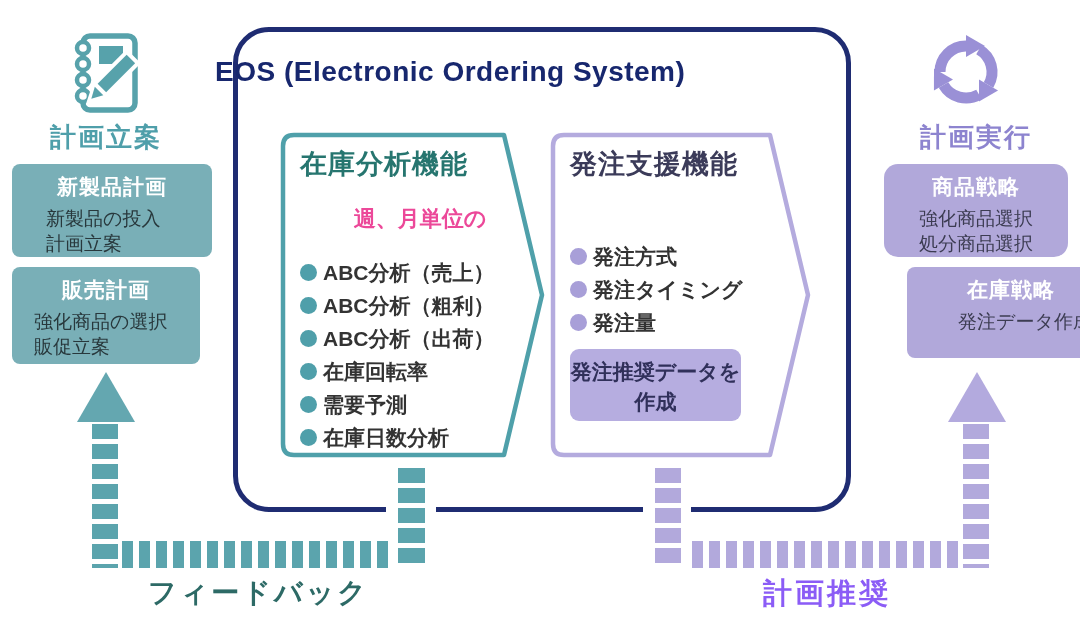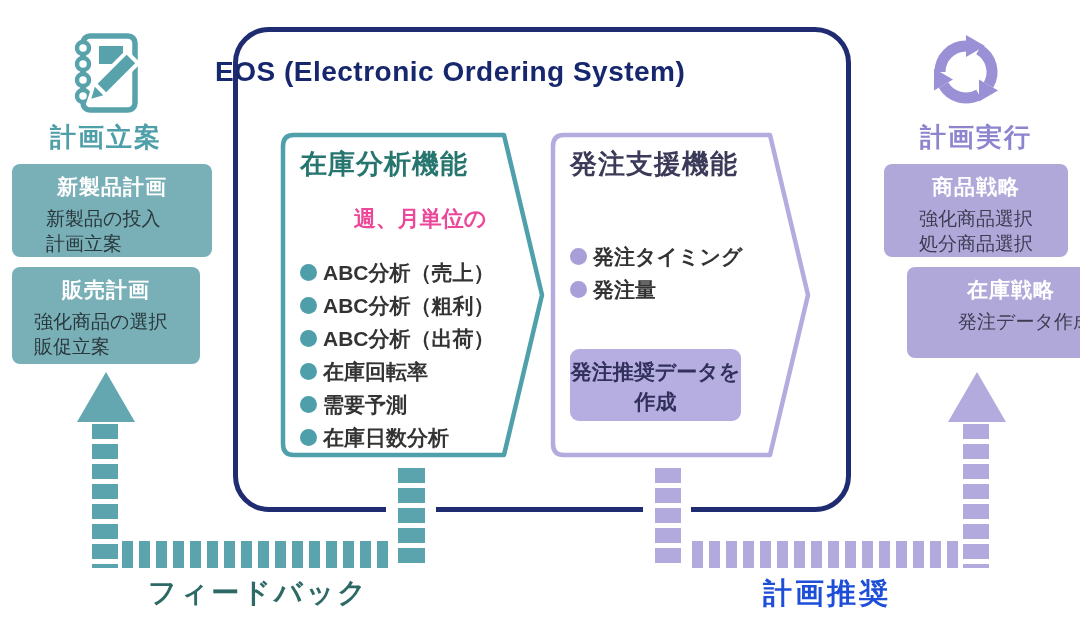--- a/index.html
+++ b/index.html
@@ -65,21 +65,21 @@
   .hdash{height:27px;z-index:6;}
   .hdash.teal{background:repeating-linear-gradient(90deg,#5ba4ad 0 11px,transparent 11px 17px);}
   .hdash.purple{background:repeating-linear-gradient(90deg,#b2a9dc 0 11px,transparent 11px 17px);}
   .tri-up{width:0;height:0;border-left:29px solid transparent;border-right:29px solid transparent;z-index:6;}
   .tri-up.teal{border-bottom:50px solid #64a7b0;}
   .tri-up.purple{border-bottom:50px solid #b3aade;}
   .border-mask{height:18px;background:#ffffff;z-index:5;}
 
   .flow-label{font-weight:bold;letter-spacing:3px;white-space:nowrap;}
   .flow-label.teal{color:#2d6a66;font-size:28px;}
-  .flow-label.purple{color:#1d4ed8;font-size:29px;}
+  .flow-label.purple{color:#8b5cf6;font-size:29px;}
 </style>
 </head>
 <body>
 
 <div class="stage">
 
   <svg class="abs" style="left:60px;top:28px;" width="92" height="92" viewBox="0 0 92 92">
     <rect x="23" y="8" width="52" height="74" rx="7" fill="#ffffff" stroke="#57a2ab" stroke-width="5.5"></rect>
     <circle cx="23" cy="20" r="6" fill="#ffffff" stroke="#57a2ab" stroke-width="4.5"></circle>
     <circle cx="23" cy="36" r="6" fill="#ffffff" stroke="#57a2ab" stroke-width="4.5"></circle>
@@ -118,21 +118,21 @@
       <path d="M18,44 A26,26 0 0 1 44,18" transform="rotate(240 44 44)"></path>
     </g>
     <g fill="#9a90d6">
       <polygon points="44,7 63,18 44,29"></polygon>
       <polygon points="44,7 63,18 44,29" transform="rotate(120 44 44)"></polygon>
       <polygon points="44,7 63,18 44,29" transform="rotate(240 44 44)"></polygon>
     </g>
   </svg>
   <div class="abs side-label label-purple" style="left:880px;top:120px;">計画実行</div>
 
-  <div class="abs sbox purple" style="left:884px;top:164px;width:184px;height:93px;">
+  <div class="abs sbox purple" style="left:884px;top:164px;width:184px;height:93px;border-radius:14px;">
     <div class="sbox-title">商品戦略</div>
     <div class="lines-center">
       <div class="sbox-line">強化商品選択</div>
       <div class="sbox-line">処分商品選択</div>
     </div>
   </div>
 
   <div class="abs sbox purple" style="left:907px;top:267px;width:208px;height:91px;">
     <div class="sbox-title">在庫戦略</div>
     <div class="lines-center mt8">
@@ -176,20 +176,24 @@
         </div>
     </div>
   </div>
 
   <svg class="abs" style="left:550px;top:132px;z-index:3;" width="262" height="326" viewBox="0 0 262 326">
     <path d="M14,3 L220,3 L258,163 L220,323 L14,323 Q3,323 3,312 L3,14 Q3,3 14,3 Z" fill="#ffffff" stroke="#b4abde" stroke-width="4.5" stroke-linejoin="round"></path>
   </svg>
   <div class="abs panel-content" style="left:570px;top:146px;width:220px;">
     <div class="panel-title purple">発注支援機能</div>
     <div class="blist purple-list">
+      <div class="brow">
+          <span class="bdot purple"></span>
+          <span class="btext">発注方式</span>
+        </div>
       <div class="brow">
           <span class="bdot purple"></span>
           <span class="btext">発注タイミング</span>
         </div>
       <div class="brow">
           <span class="bdot purple"></span>
           <span class="btext">発注量</span>
         </div>
     </div>
   </div>

